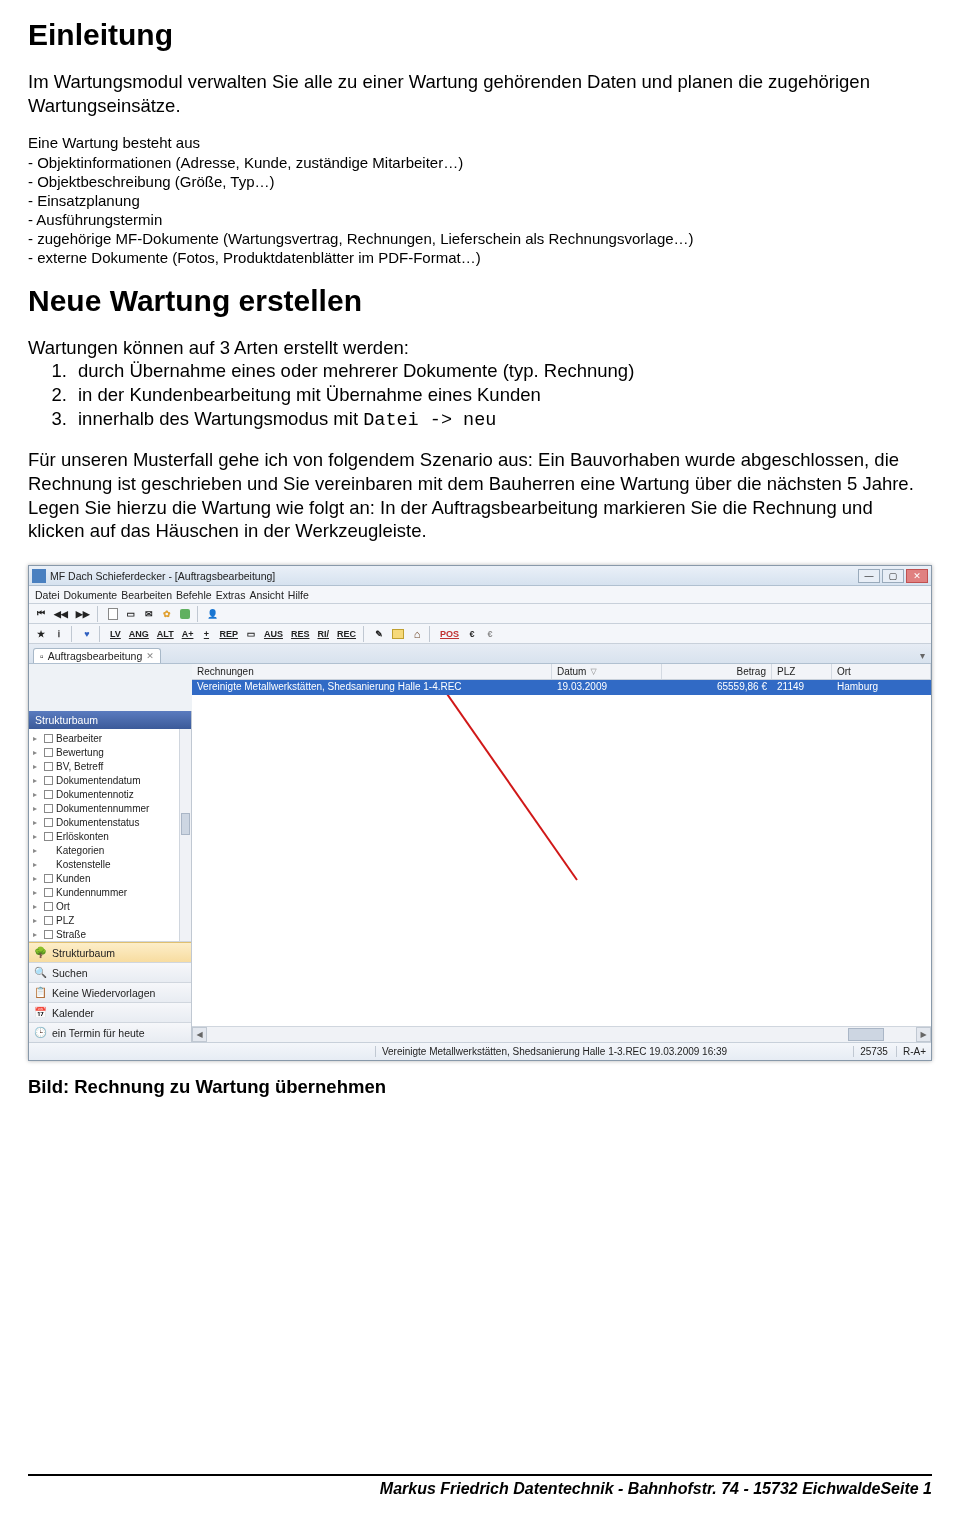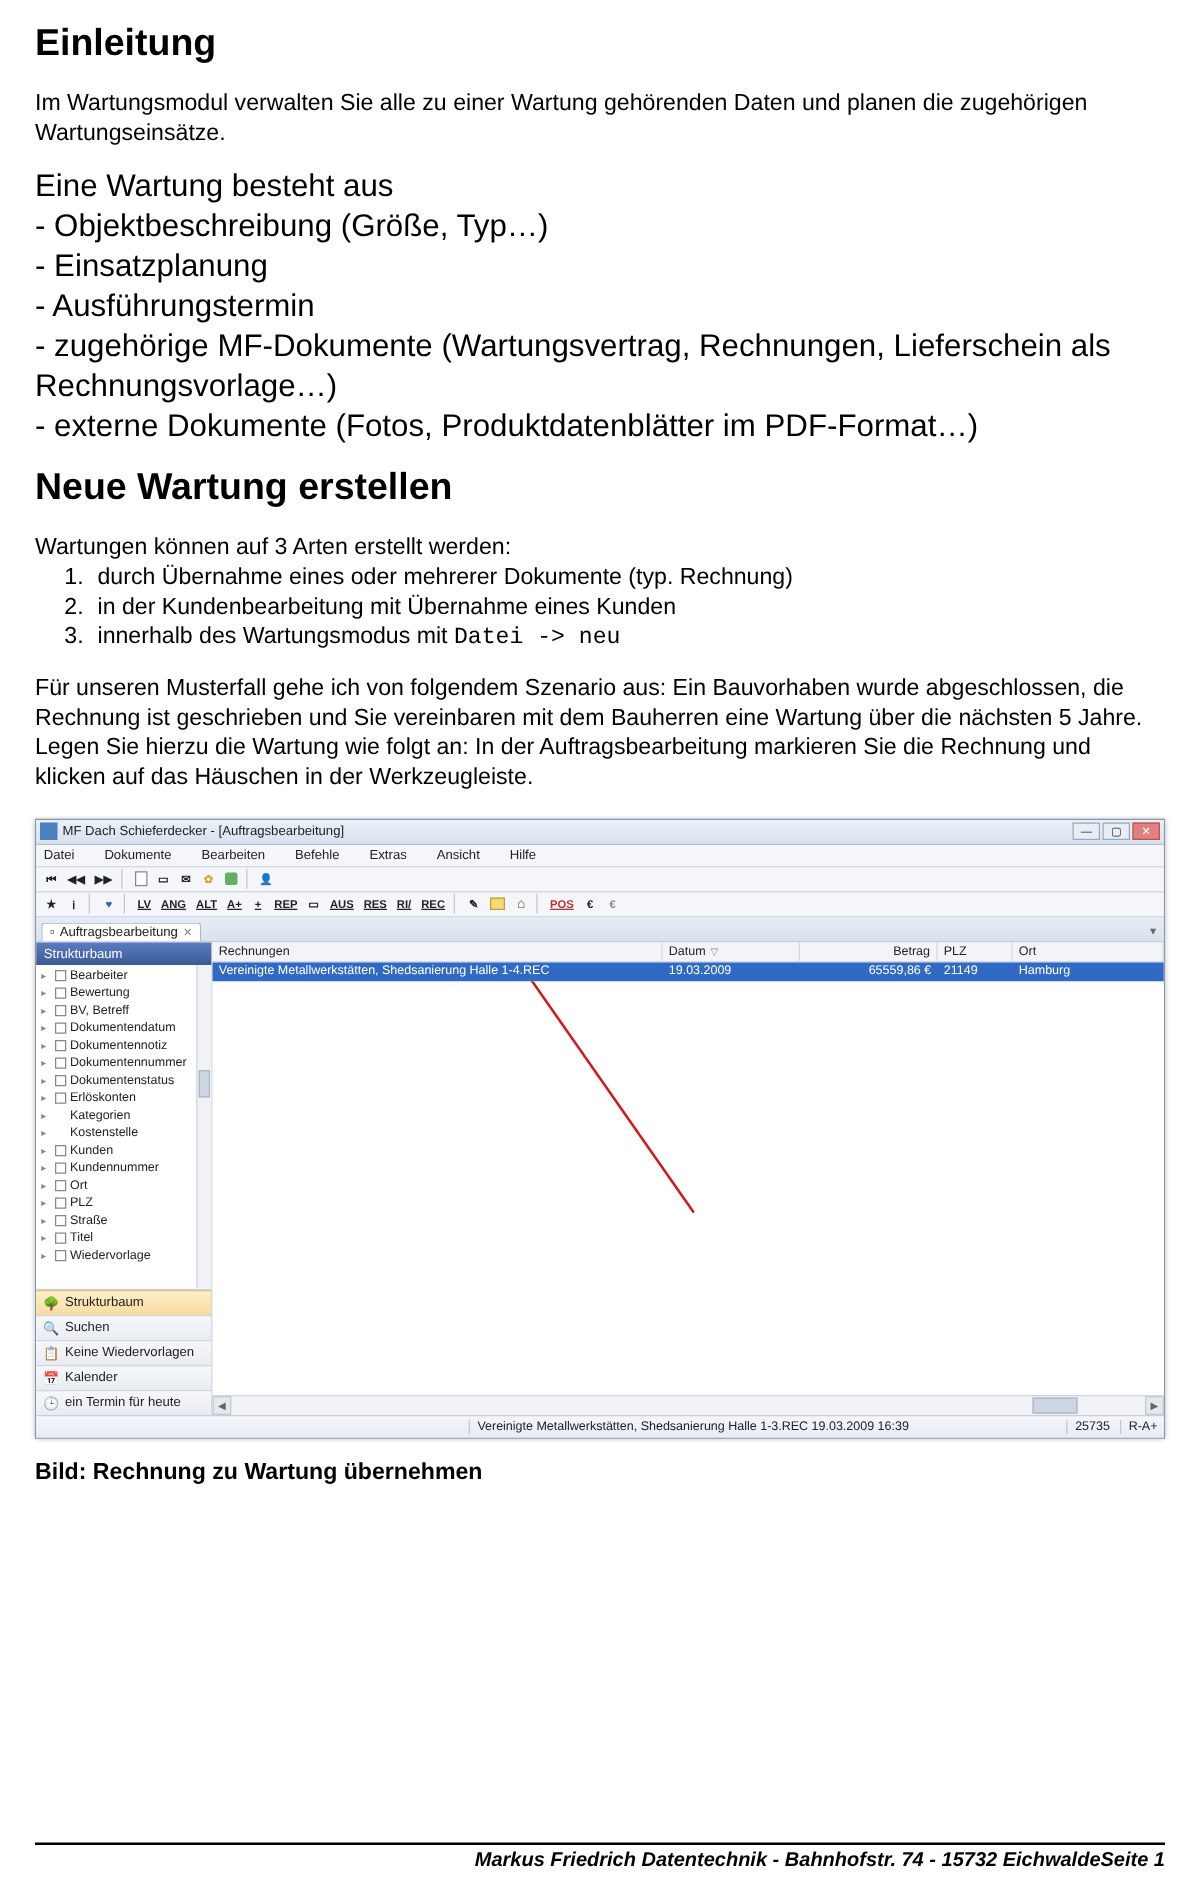--- a/index.html
+++ b/index.html
@@ -7,21 +7,21 @@
     width: 960px;
     height: 1520px;
     background: #fff;
     font-family: Arial, Helvetica, sans-serif;
     color: #000;
     position: relative;
     padding: 18px 28px 0 28px;
   }
   h1 { font-size: 30px; font-weight: bold; margin-bottom: 18px; }
   p { font-size: 18.5px; line-height: 1.28; margin-bottom: 16px; }
-  .list-block { font-size: 25px; line-height: 1.28; margin-bottom: 16px; }
+  .list-block { font-size: 15px; line-height: 1.28; margin-bottom: 16px; }
   .list-block div { }
   ol { font-size: 18.5px; line-height: 1.28; margin-left: 44px; margin-bottom: 16px; }
   ol li { padding-left: 6px; }
   .monospace { font-family: "Courier New", monospace; }
   .caption { font-size: 18.5px; font-weight: bold; margin-top: 14px; }
 
   
   .appwin {
     width: 904px;
     margin: 22px auto 0 auto;
@@ -46,21 +46,21 @@
   .winbtn { width: 22px; height: 14px; border: 1px solid #9ab; background: #e8eef6; display: flex; align-items: center; justify-content: center; font-size: 9px; }
   .winbtn.close { background: #e08080; color: #fff; border-color: #c05050; }
 
   .menubar {
     height: 18px;
     background: #f4f6fa;
     border-bottom: 1px solid #c8d0da;
     display: flex;
     align-items: center;
     padding-left: 6px;
-    gap: 24px;
+    gap: 4px;
   }
   .menubar span { font-size: 10.5px; }
 
   .toolbar1, .toolbar2 {
     height: 20px;
     background: #f4f6fa;
     border-bottom: 1px solid #c8d0da;
     display: flex;
     align-items: center;
     padding-left: 4px;
@@ -95,24 +95,24 @@
     border-bottom: none;
     border-radius: 3px 3px 0 0;
     padding: 1px 6px;
     font-size: 10.5px;
     display: flex; align-items: center; gap: 4px;
   }
   .tab .x { font-size: 9px; color: #888; }
 
   .worksplit { display: flex; height: 378px; }
   .sidebar {
-    width: 141px;
+    width: 163px;
     background: #f6f7f9;
     border-right: 1px solid #c0c8d2;
-    display: flex; flex-direction: column;
+    display: flex; flex-direction: column; margin-top: 47px;
   }
   .sidehdr {
     height: 18px;
     background: linear-gradient(#5a7bbf,#3b5a99);
     color: #fff;
     font-size: 10.5px;
     display: flex; align-items: center; padding-left: 6px;
   }
   .tree {
     flex: 1;
@@ -192,20 +192,21 @@
 </style>
 </head>
 <body>
 
 <h1>Einleitung</h1>
 
 <p>Im Wartungsmodul verwalten Sie alle zu einer Wartung gehörenden Daten und planen die zugehörigen Wartungseinsätze.</p>
 
 <div class="list-block">
   <div>Eine Wartung besteht aus</div>
+  <div>- Objektinformationen (Adresse, Kunde, zuständige Mitarbeiter…)</div>
   <div>- Objektbeschreibung (Größe, Typ…)</div>
   <div>- Einsatzplanung</div>
   <div>- Ausführungstermin</div>
   <div>- zugehörige MF-Dokumente (Wartungsvertrag, Rechnungen, Lieferschein als Rechnungsvorlage…)</div>
   <div>- externe Dokumente (Fotos, Produktdatenblätter im PDF-Format…)</div>
 </div>
 
 <h1>Neue Wartung erstellen</h1>
 
 <p style="margin-bottom:0">Wartungen können auf 3 Arten erstellt werden:</p>

